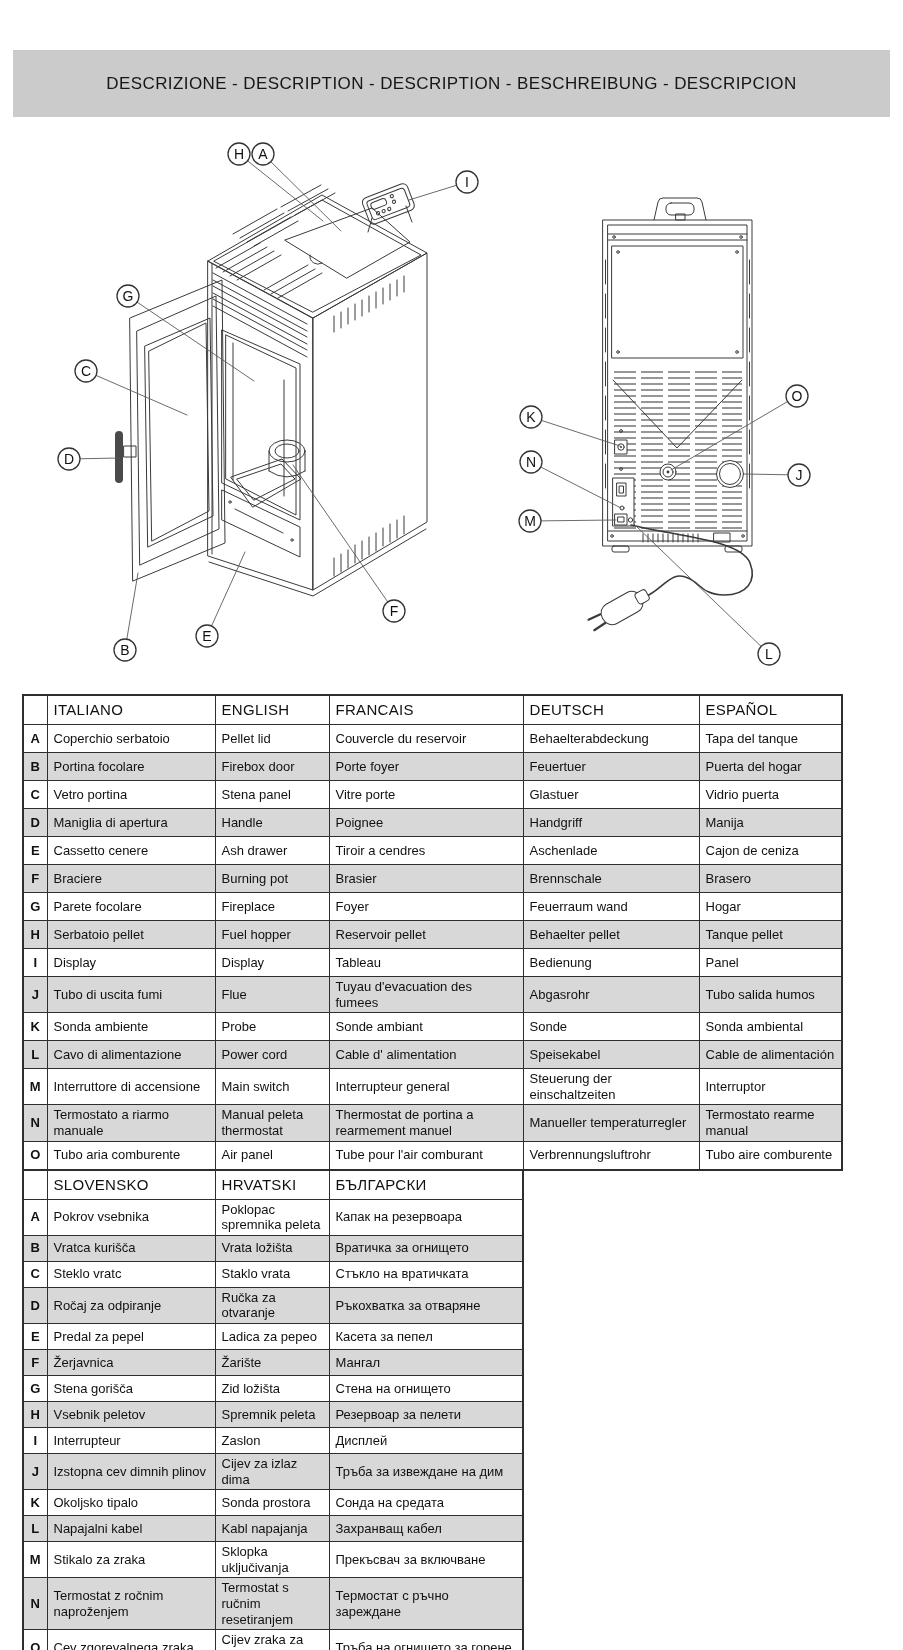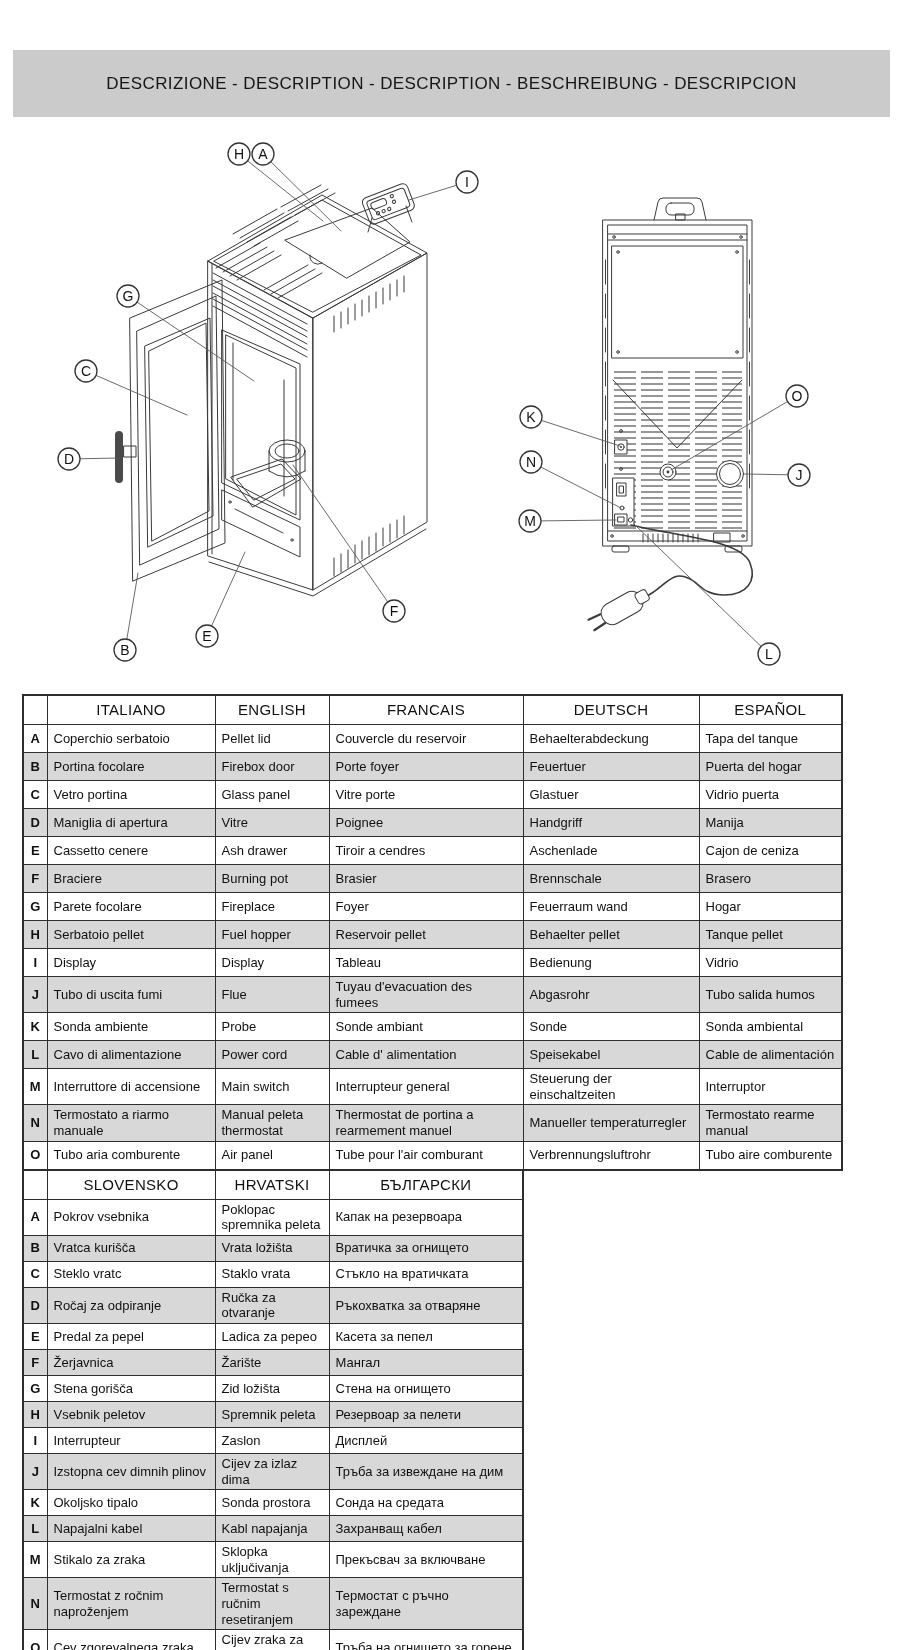--- a/index.html
+++ b/index.html
@@ -9,21 +9,21 @@
         display:flex;align-items:center;justify-content:center;}
   .title-bar span{font-size:17px;letter-spacing:.4px;color:#161616;white-space:nowrap;}
   svg.diagram{position:absolute;left:0;top:0;}
   .tables{position:absolute;left:22px;top:666px;}
   table{border-collapse:collapse;table-layout:fixed;font-size:13px;color:#111;border:2px solid #2e2e2e;}
   #table2{margin-top:-2px;}
   td{border:1px solid #2e2e2e;padding:2px 6px;vertical-align:middle;line-height:1.2;overflow:hidden;}
   tbody td{height:23px;}
   #table2 tbody td{height:21px;}
   td.lc{text-align:center;font-weight:bold;padding:2px 1px;}
-  thead td{text-align:center;font-size:15px;height:24px;letter-spacing:.3px;}
+  thead td{font-size:15px;height:24px;letter-spacing:.3px;}
   tr.shade td{background:#d8d8d8;}
   .c-letter{width:24px;}
   .c-it{width:168px;}
   .c-en{width:114px;}
   .c-fr{width:194px;}
   .c-de{width:176px;}
   .c-es{width:143px;}
   .callout-letter{font-size:14px;fill:#111;}
 </style>
 </head>
@@ -301,29 +301,29 @@
             <td class="lc">B</td>
             <td>Portina focolare</td>
             <td>Firebox door</td>
             <td>Porte foyer</td>
             <td>Feuertuer</td>
             <td>Puerta del  hogar</td>
           </tr>
           <tr>
             <td class="lc">C</td>
             <td>Vetro portina</td>
-            <td>Glass panel</td>
+            <td>Stena panel</td>
             <td>Vitre porte</td>
             <td>Glastuer</td>
             <td>Vidrio puerta</td>
           </tr>
           <tr class="shade">
             <td class="lc">D</td>
             <td>Maniglia di apertura</td>
-            <td>Vitre</td>
+            <td>Handle</td>
             <td>Poignee</td>
             <td>Handgriff</td>
             <td>Manija</td>
           </tr>
           <tr>
             <td class="lc">E</td>
             <td>Cassetto cenere</td>
             <td>Ash drawer</td>
             <td>Tiroir a cendres</td>
             <td>Aschenlade</td>
@@ -352,21 +352,21 @@
             <td>Reservoir pellet</td>
             <td>Behaelter pellet</td>
             <td>Tanque pellet</td>
           </tr>
           <tr>
             <td class="lc">I</td>
             <td>Display</td>
             <td>Display</td>
             <td>Tableau</td>
             <td>Bedienung</td>
-            <td>Vidrio</td>
+            <td>Panel</td>
           </tr>
           <tr class="shade">
             <td class="lc">J</td>
             <td>Tubo di uscita fumi</td>
             <td>Flue</td>
             <td>Tuyau d'evacuation des fumees</td>
             <td>Abgasrohr</td>
             <td>Tubo salida humos</td>
           </tr>
           <tr>

